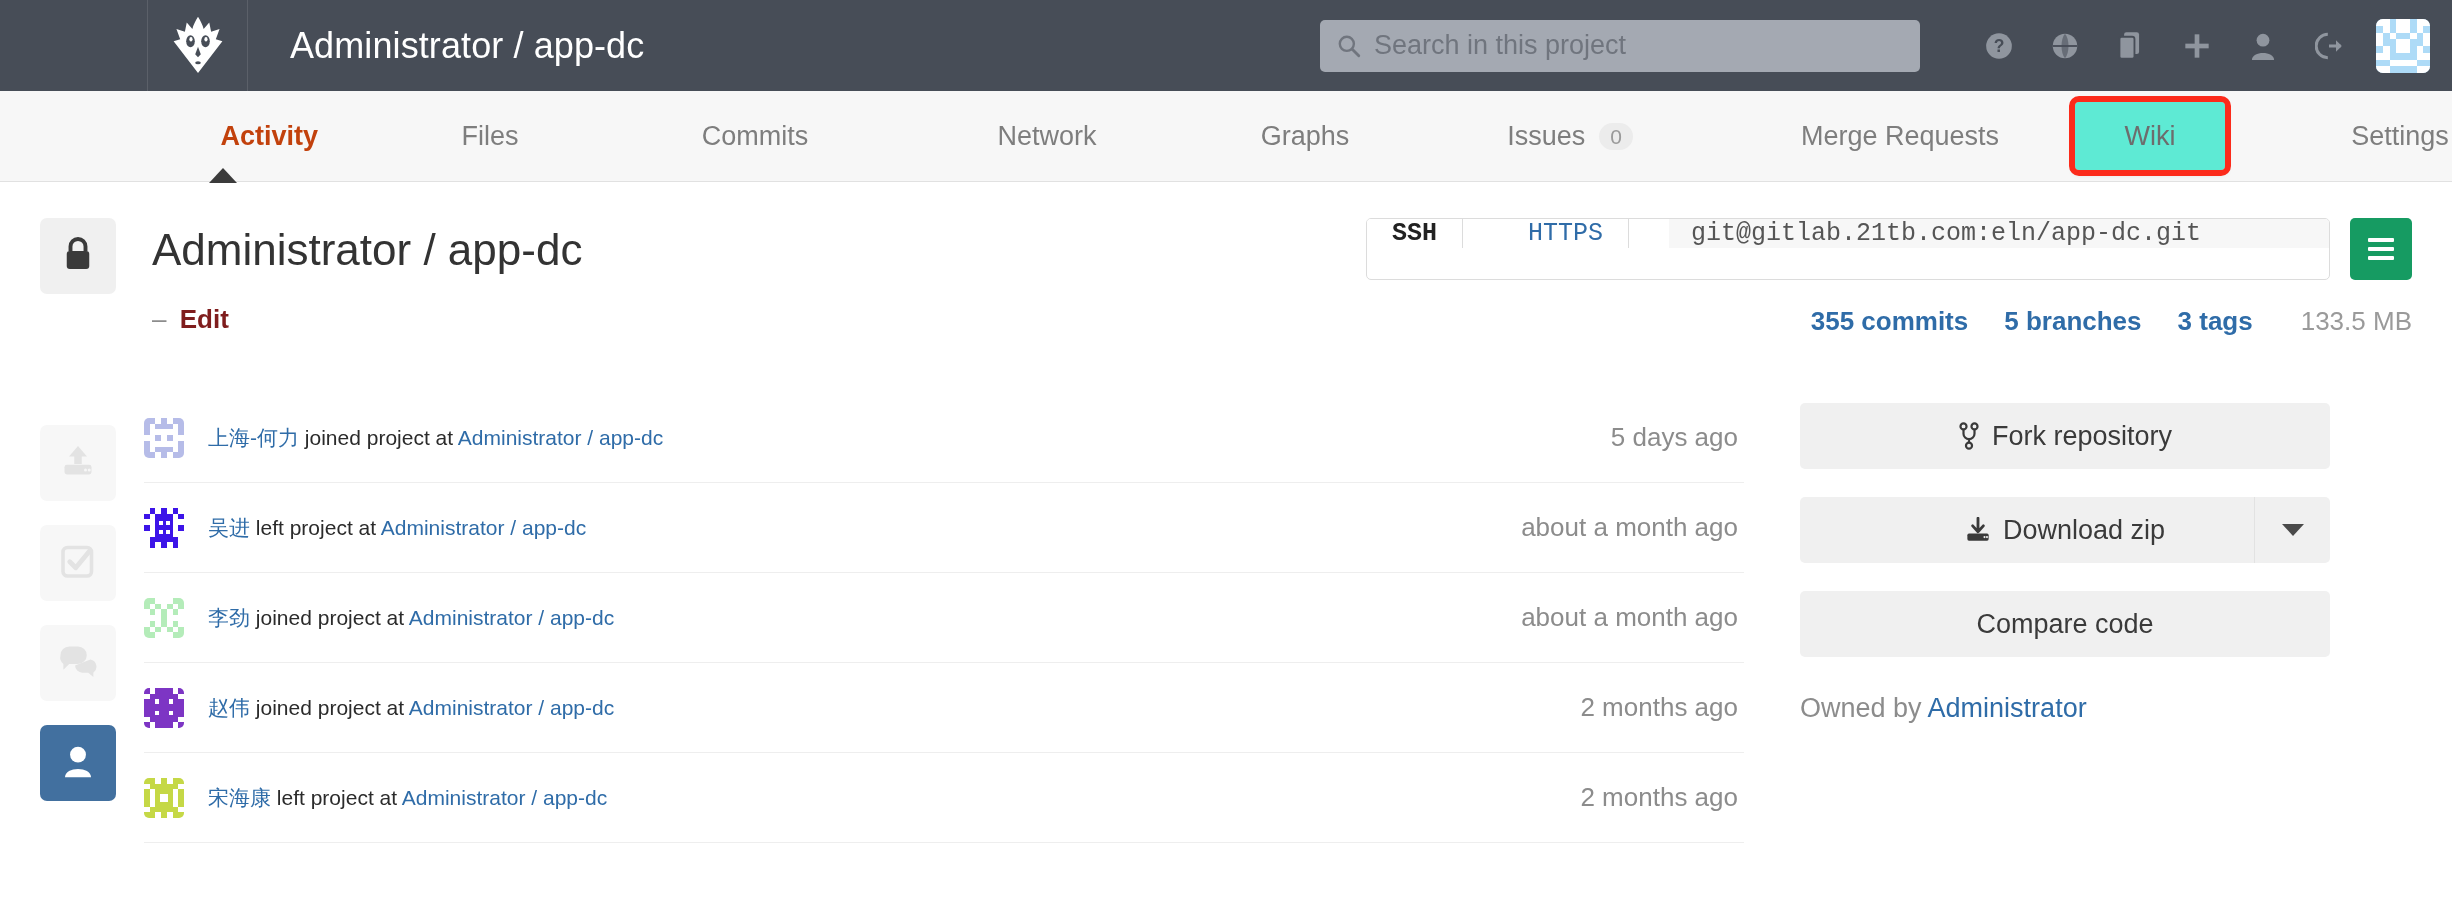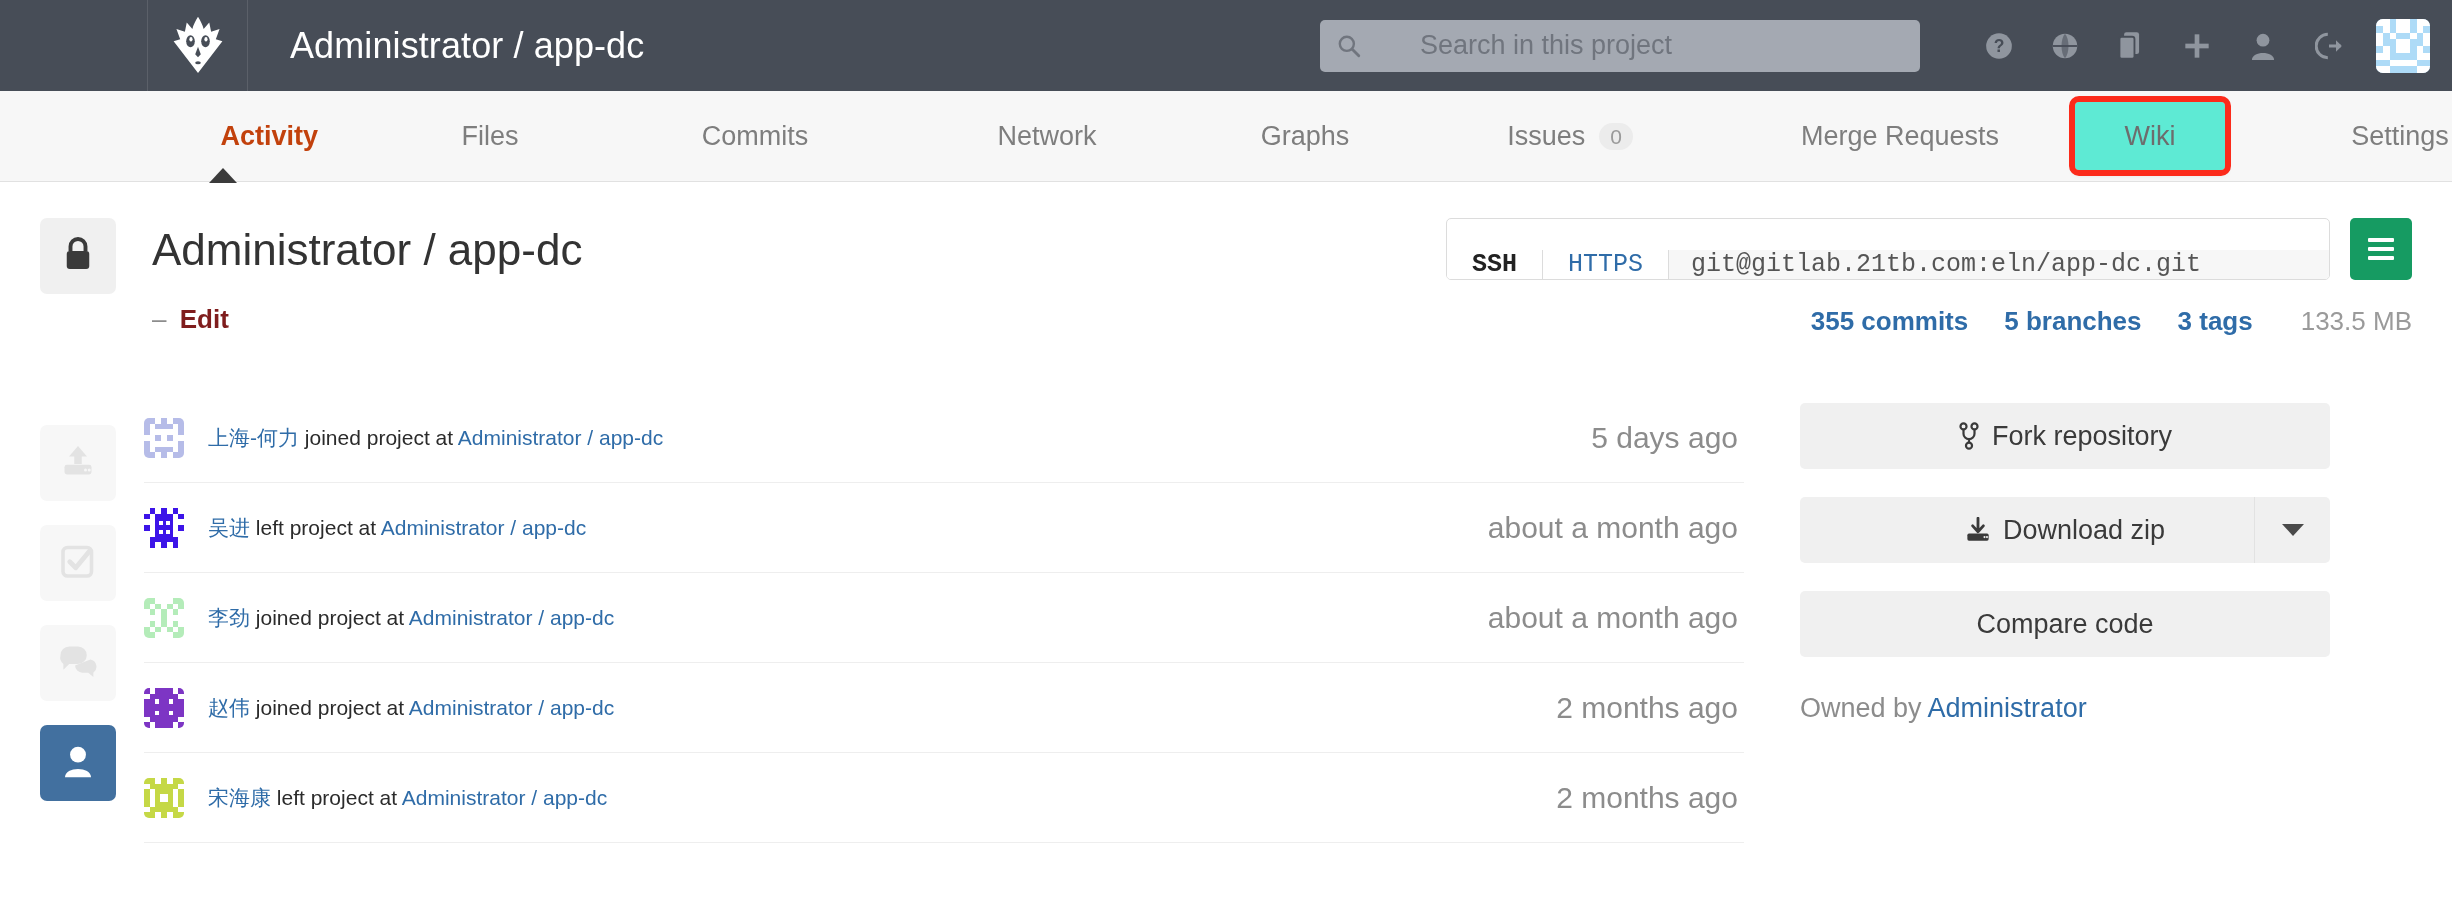--- a/index.html
+++ b/index.html
@@ -40,21 +40,20 @@
     padding-right: 22px;
     gap: 0;
   }
   .search-box {
     width: 600px; height: 52px;
     background: #a4a9b2;
     border: none; border-radius: 5px;
     display: flex; align-items: center;
     padding: 0 16px;
     margin-right: 46px;
-    gap: 46px;
   }
   .search-box .mag { margin-right: 12px; display:flex; }
   .search-input {
     border: none; outline: none; background: transparent;
     font-family: "Liberation Sans", sans-serif;
     font-size: 27px; color: #6f747d;
     width: 100%;
   }
   .search-input::placeholder { color: #70757e; opacity: 1; }
   .nav-icon {
@@ -159,26 +158,27 @@
   }
 
   .proj-right {
     margin-left: auto;
     display: flex;
     flex-direction: column;
     align-items: flex-end;
   }
   .clone-row { display: flex; align-items: stretch; }
   .clone-group {
-    display: flex; align-items: flex-end;
+    display: flex; align-items: flex-start;
     border: 1px solid #dcdcdc;
     border-radius: 5px;
     background: #fff;
     overflow: hidden;
     height: 62px;
+    gap: 40px;
   }
   .clone-btn {
     display: flex; align-items: center;
     padding: 0 25px;
     font-size: 25px;
     font-family: "Liberation Mono", monospace;
     font-weight: 700;
     cursor: pointer;
     background: #fff;
     border-right: 1px solid #dcdcdc;
@@ -268,21 +268,21 @@
   }
   .feed-text {
     font-size: 21px;
     color: #2b2b2b;
     white-space: nowrap;
   }
   .feed-text .uname { color: #2f6ca8; text-decoration: none; cursor: pointer; }
   .feed-text .plink { color: #2f6ca8; text-decoration: none; cursor: pointer; }
   .feed-time {
     margin-left: auto;
-    font-size: 30px;
+    font-size: 26px;
     color: #8c8c8c;
     white-space: nowrap;
     padding-right: 6px;
   }
 
   
   .rsidebar {
     width: 530px;
     flex: none;
     margin-left: 56px;

